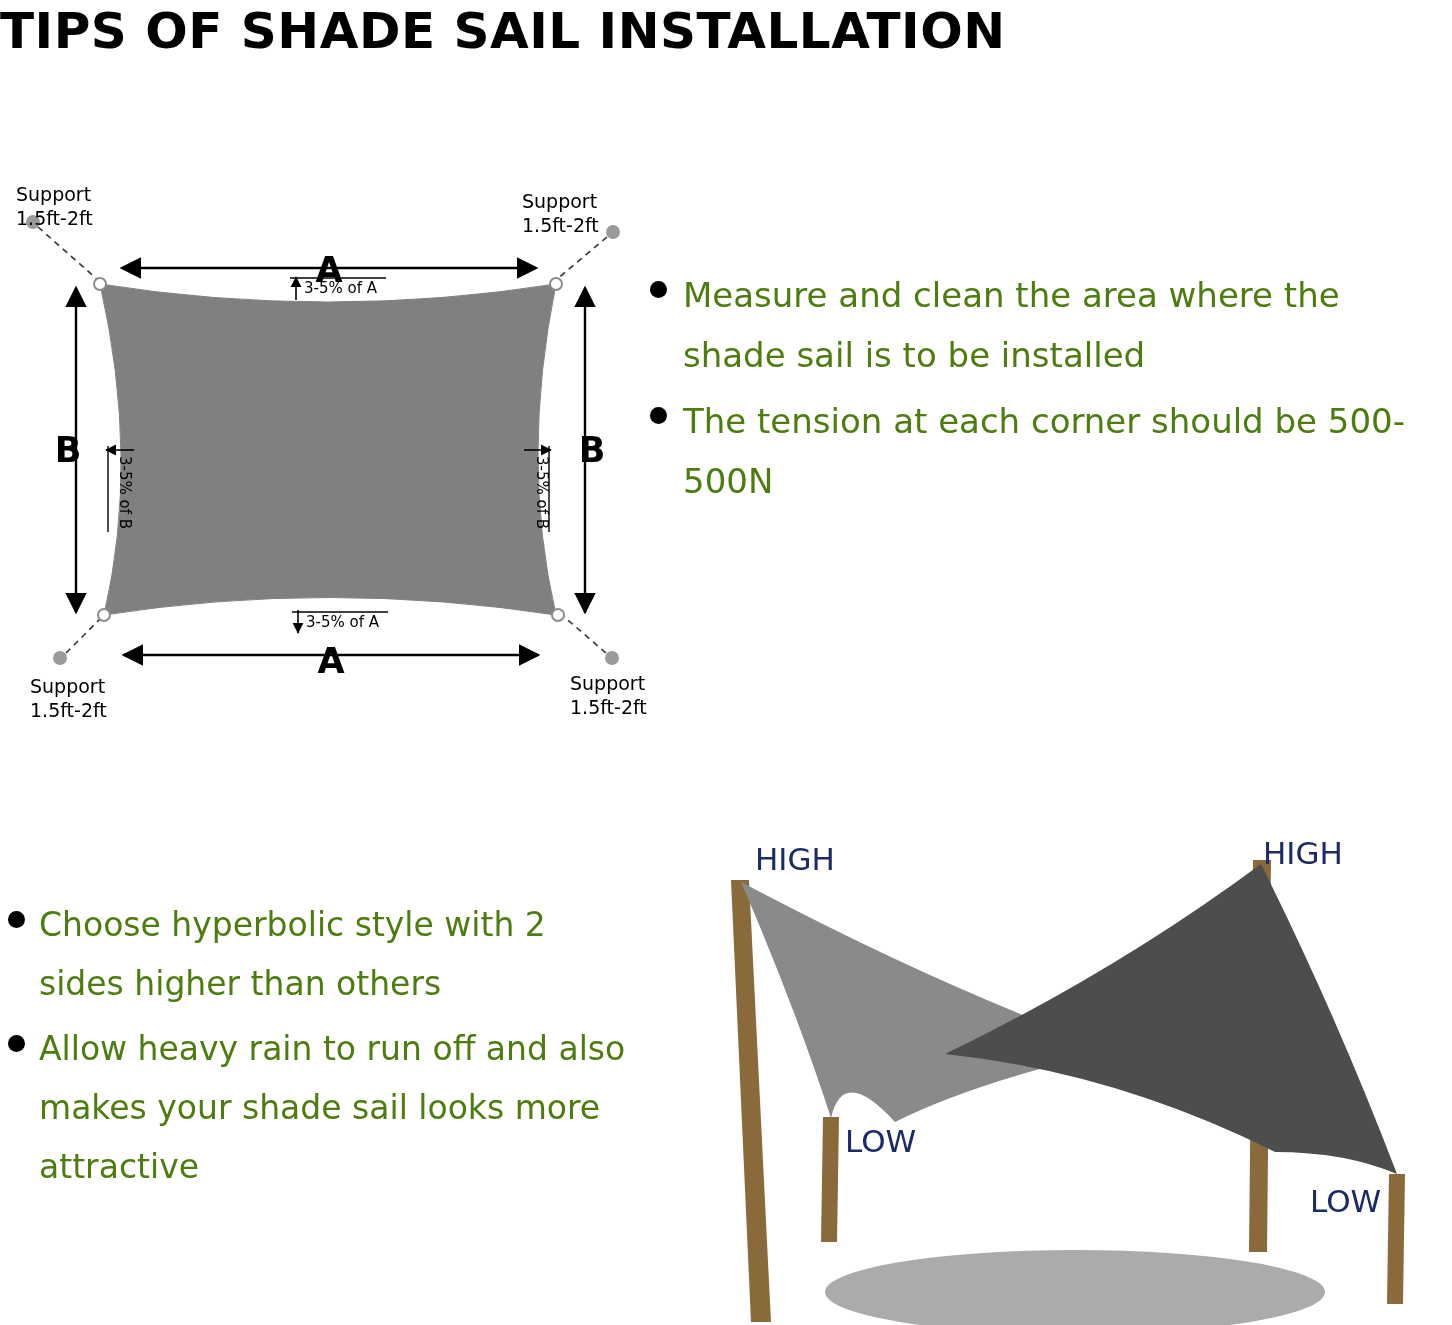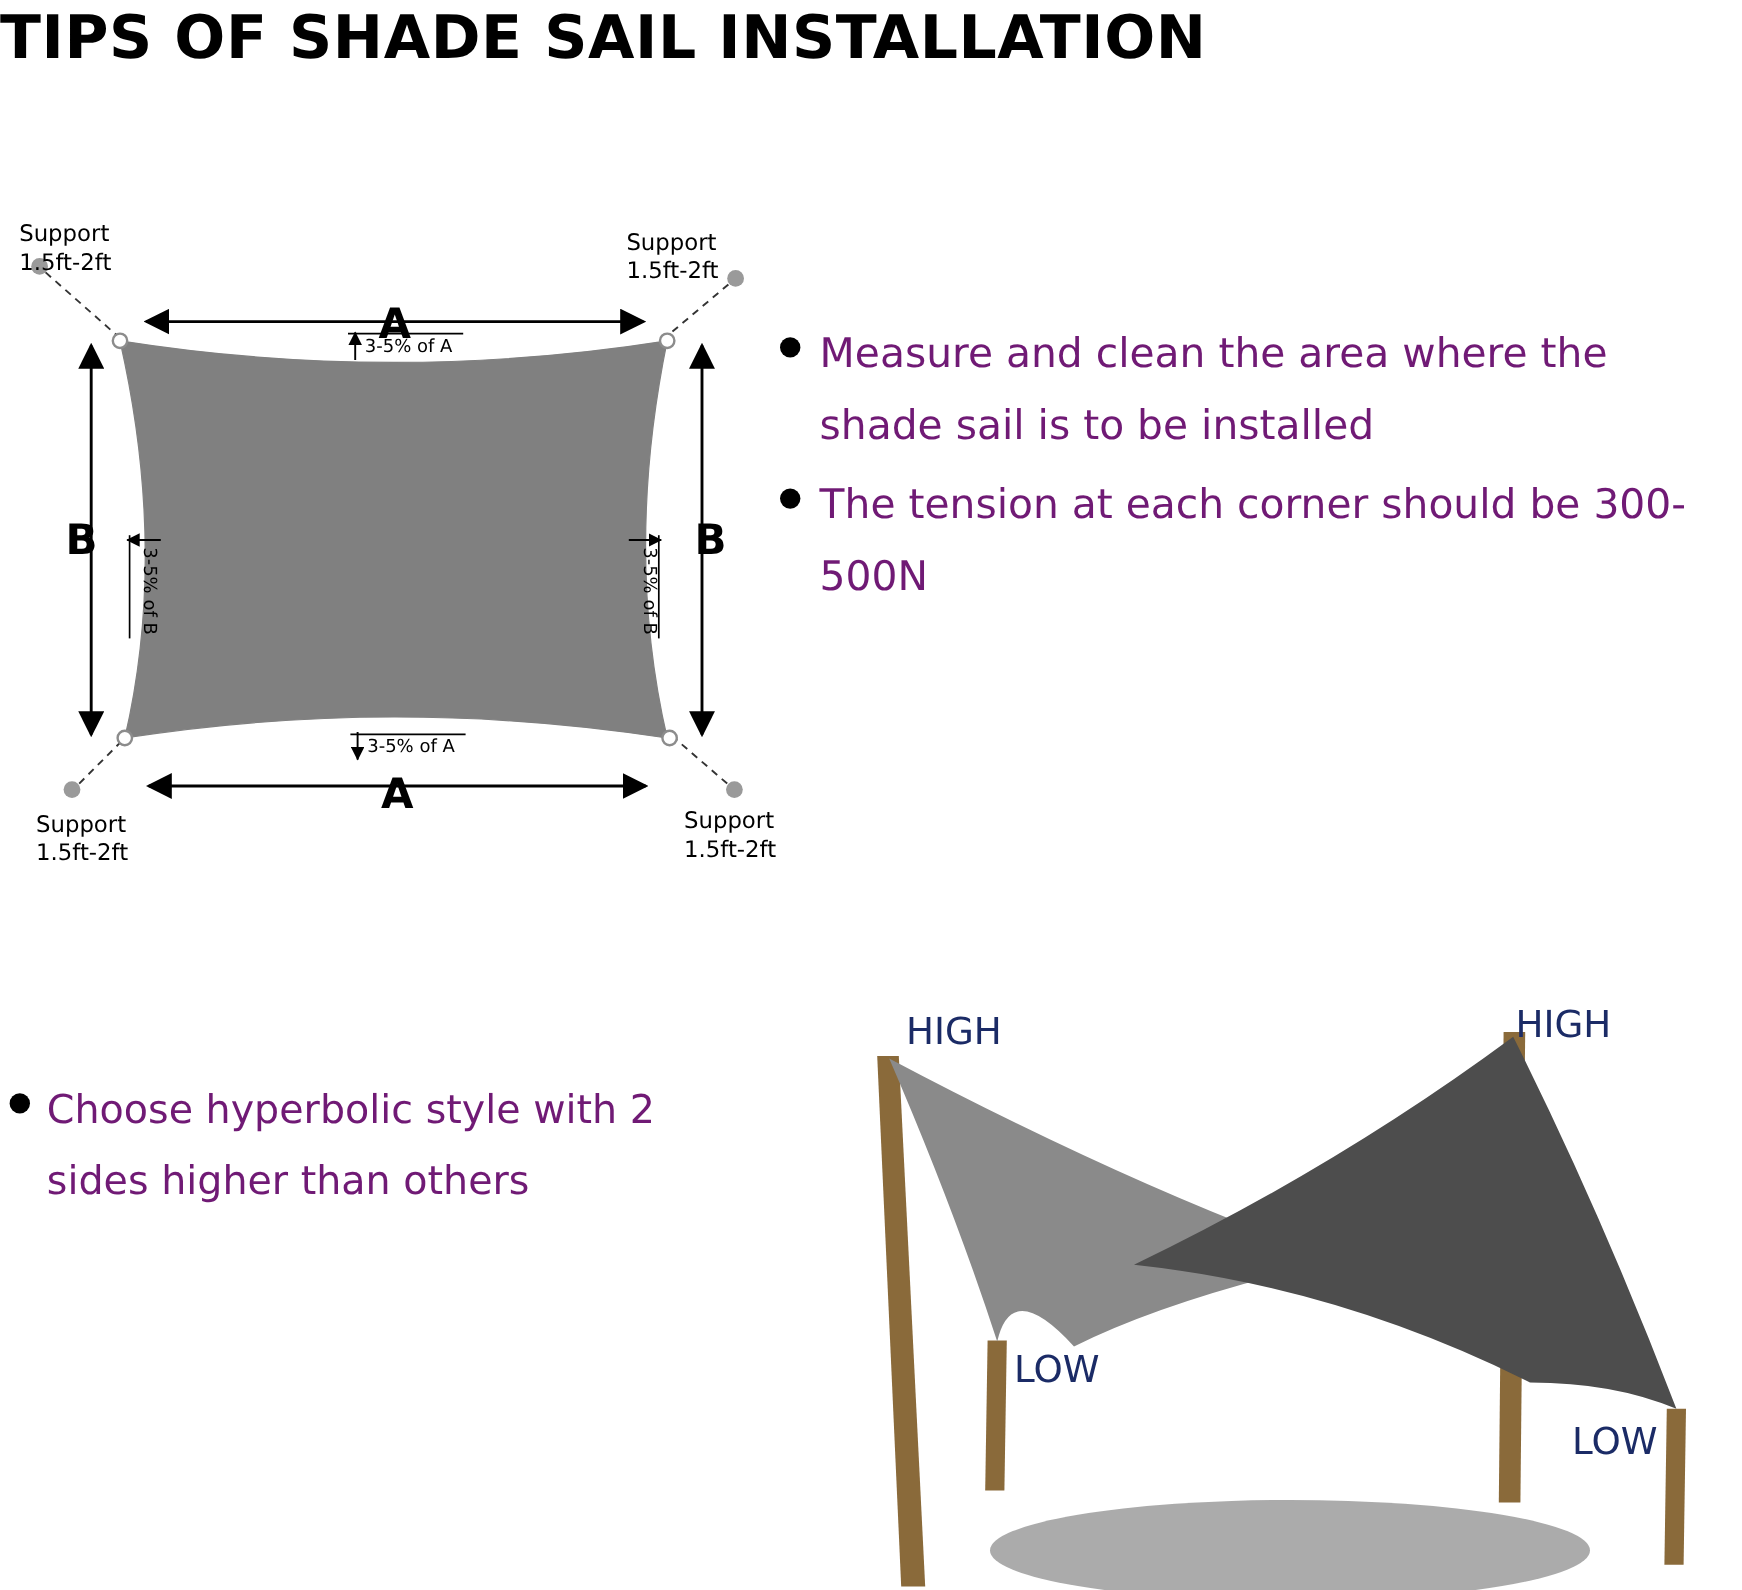--- a/index.html
+++ b/index.html
@@ -58,21 +58,21 @@
     height: 17px;
     border-radius: 50%;
     background: #000;
     margin-top: 16px;
     margin-right: 16px;
   }
   .bullet-text {
     font-family: "DejaVu Sans", sans-serif;
     font-size: 34px;
     line-height: 60px;
-    color: #701a75;
+    color: #4d7c0f;
   }
 
   
   #bottom-list {
     position: absolute;
     left: 0px;
     top: 895px;
     width: 640px;
   }
   #bottom-list .bullet-dot {
@@ -184,28 +184,32 @@
   </svg>
 </div>
 
 <div id="top-list">
   <div class="bullet-row">
     <span class="bullet-dot"></span>
     <span class="bullet-text">Measure and clean the area where the shade sail is to be installed</span>
   </div>
   <div class="bullet-row">
     <span class="bullet-dot"></span>
-    <span class="bullet-text">The tension at each corner should be 300-500N</span>
+    <span class="bullet-text">The tension at each corner should be 500-500N</span>
   </div>
 </div>
 
 <div id="bottom-list">
   <div class="bullet-row">
     <span class="bullet-dot"></span>
     <span class="bullet-text">Choose hyperbolic style with 2 sides higher than others</span>
+  </div>
+  <div class="bullet-row">
+    <span class="bullet-dot"></span>
+    <span class="bullet-text">Allow heavy rain to run off and also makes your shade sail looks more attractive</span>
   </div>
 </div>
 
 <div id="bottom-diagram">
   <svg width="807" height="535" viewBox="0 0 807 535" xmlns="http://www.w3.org/2000/svg">
 
     <ellipse cx="430" cy="470" rx="250" ry="42" fill="#8f8f8f" opacity="0.75"></ellipse>
 
     <path d="M86,58 L104,58 L126,500 L106,500 Z" fill="#8a6a3a"></path>
 

